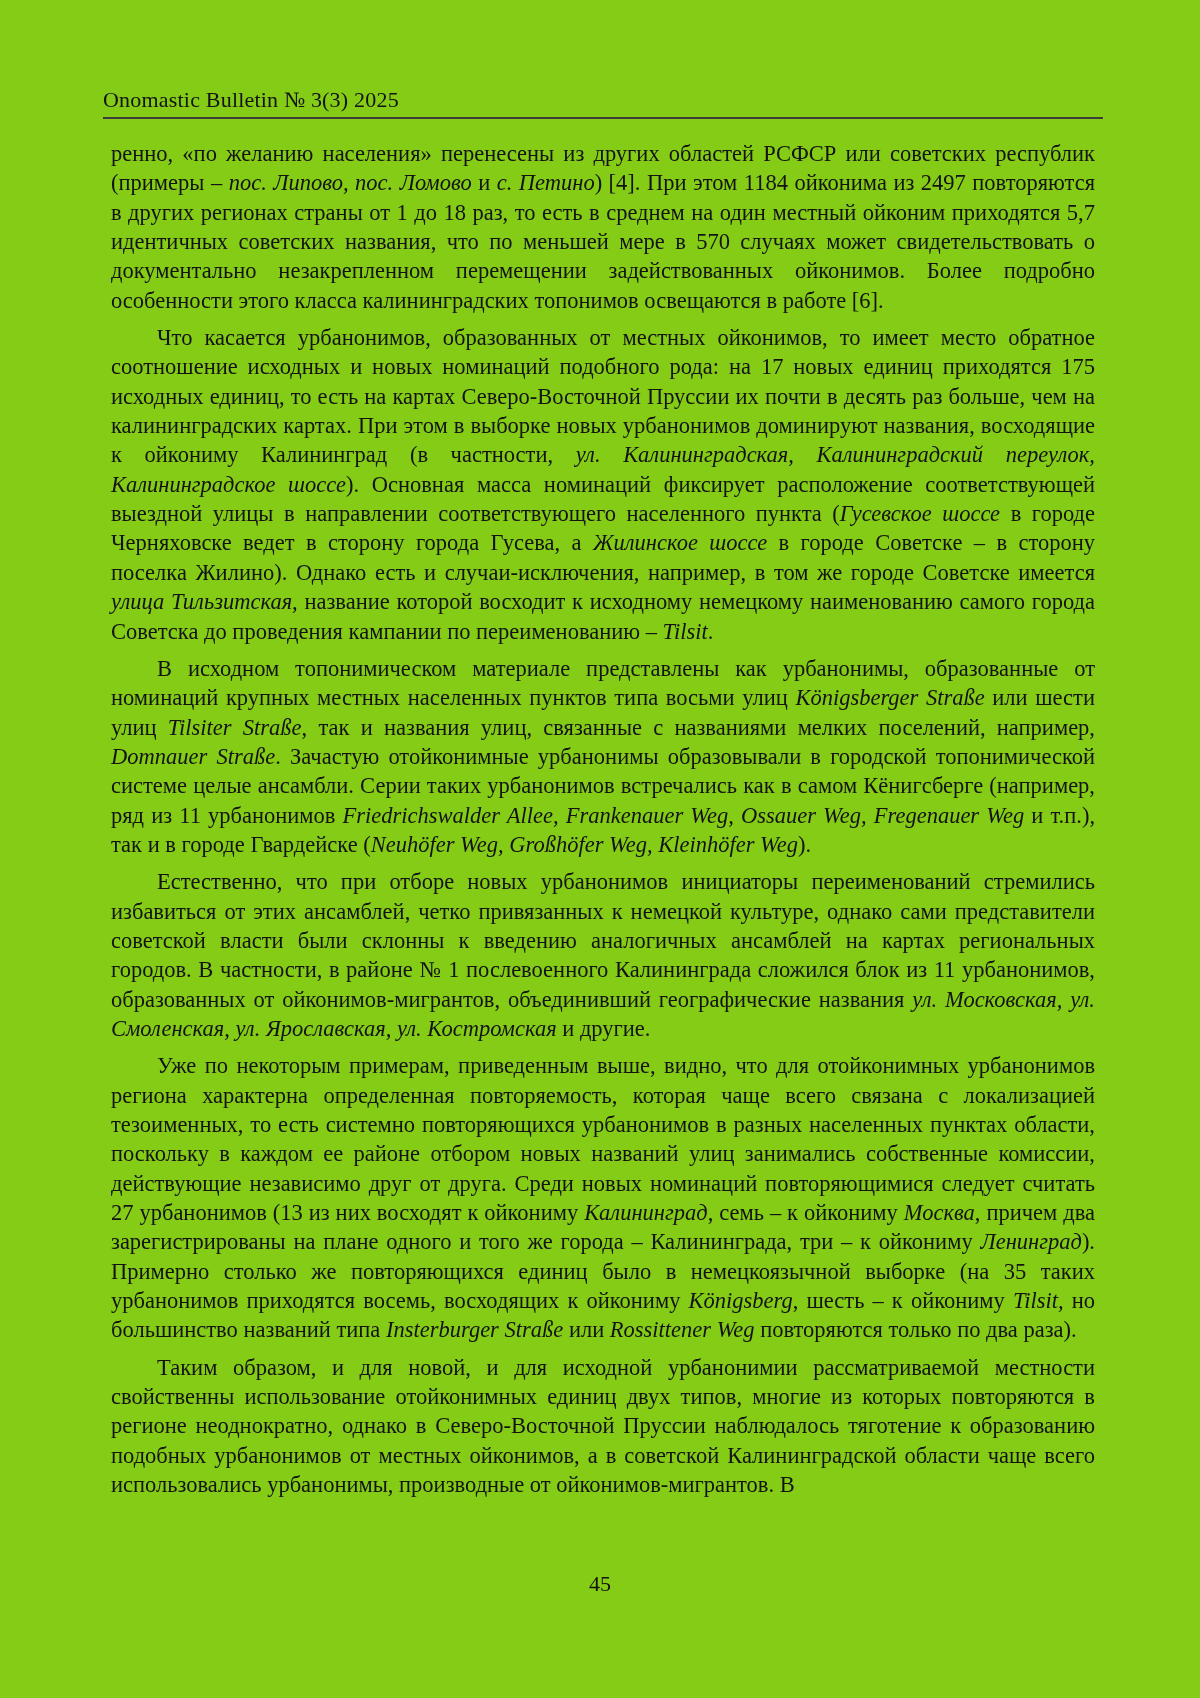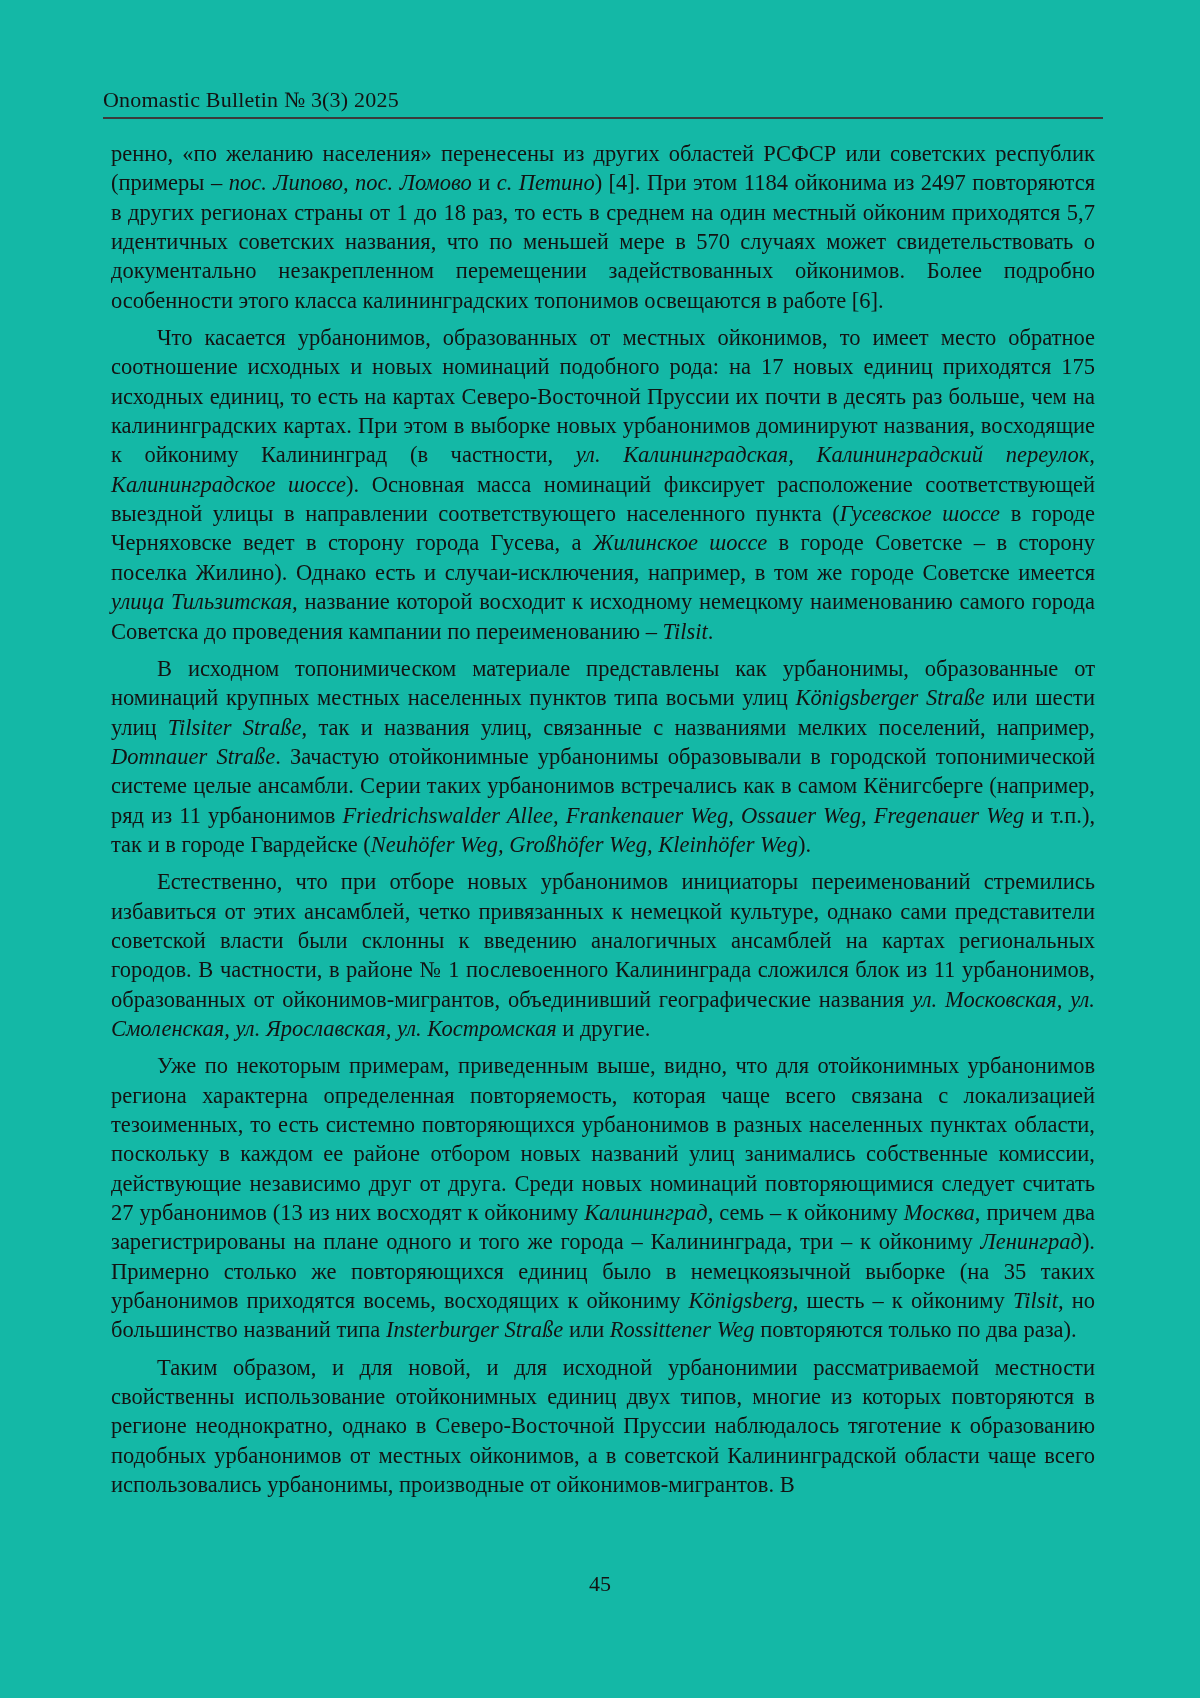--- a/index.html
+++ b/index.html
@@ -4,21 +4,21 @@
 <style>
   html, body {
     margin: 0;
     padding: 0;
     background: #ffffff;
   }
   .page {
     position: relative;
     width: 1200px;
     height: 1698px;
-    background: #14b8a6;
+    background: #84cc16;
     color: #131313;
     font-family: "Liberation Serif", serif;
     overflow: hidden;
   }
   .running-header {
     position: absolute;
     top: 87px;
     left: 103px;
     width: 1000px;
     font-size: 22px;

